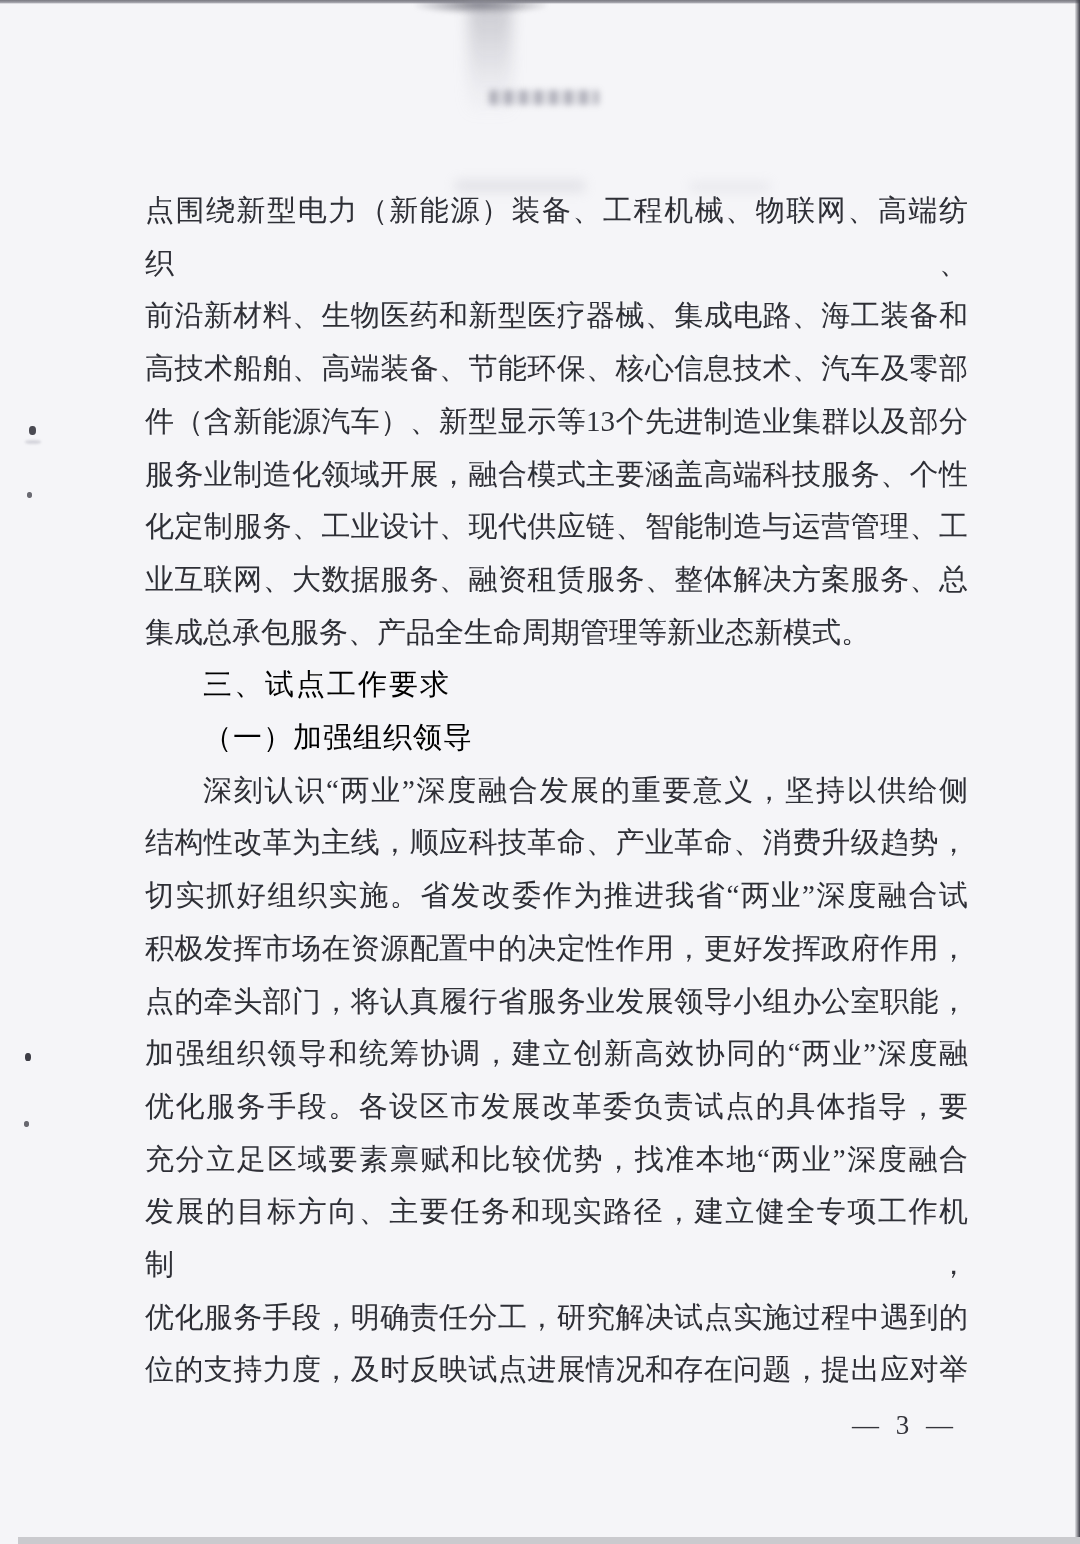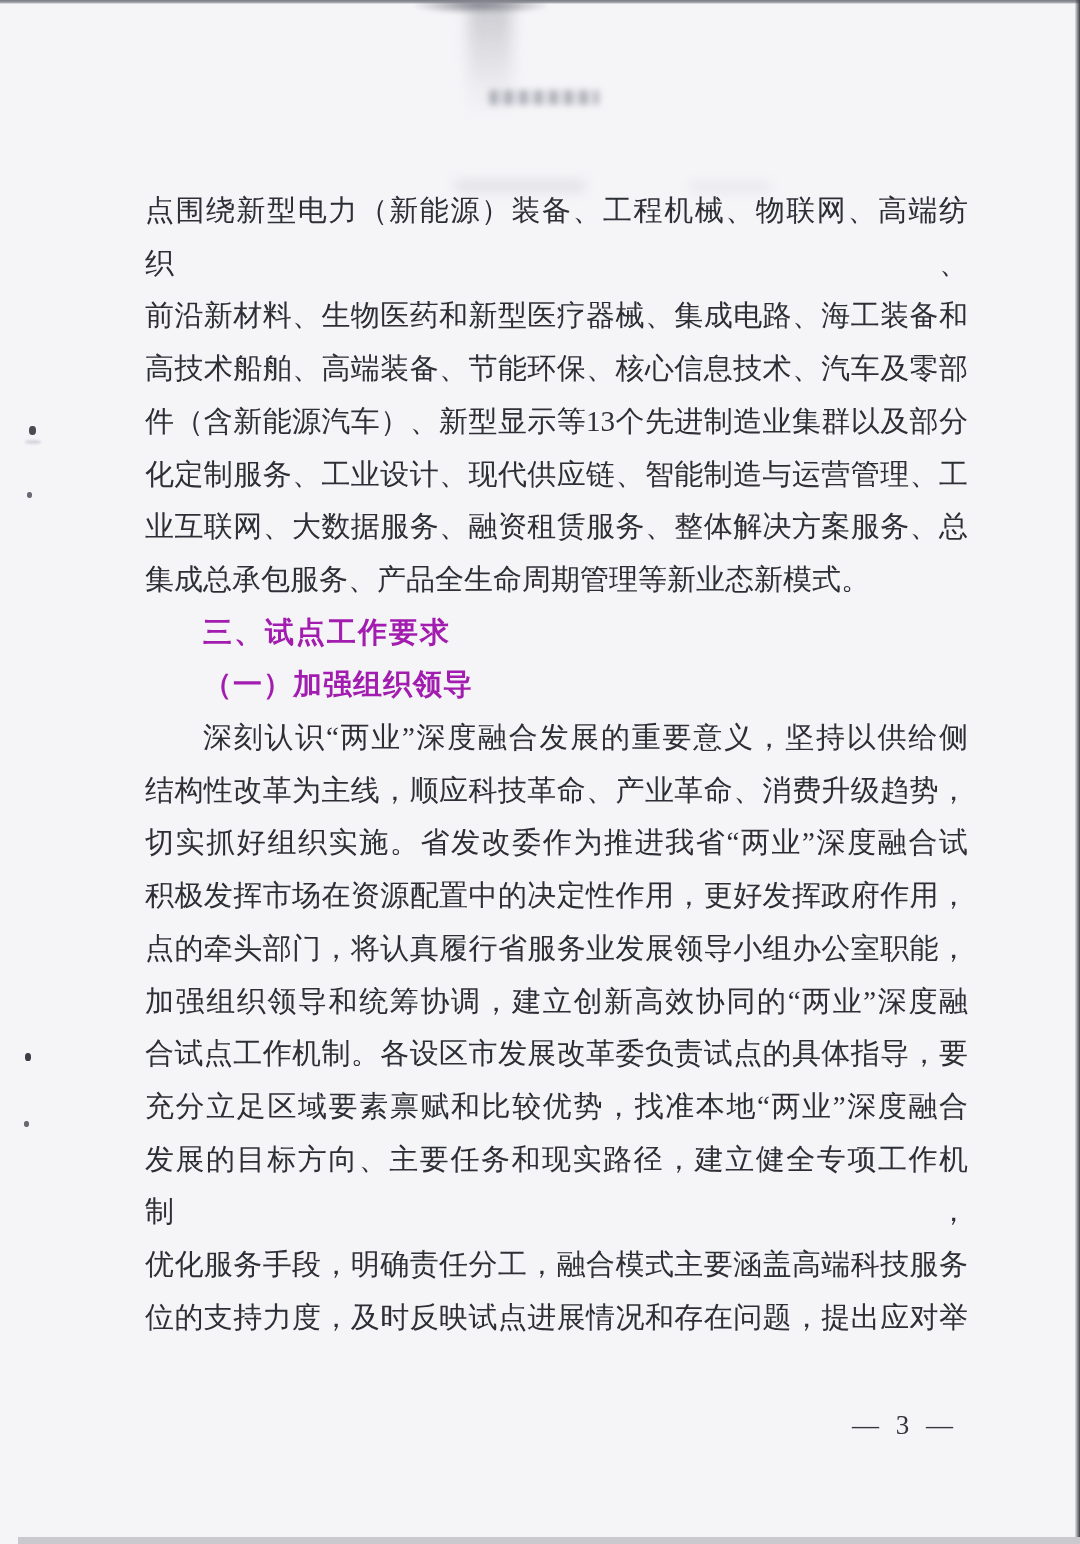--- a/index.html
+++ b/index.html
@@ -59,23 +59,23 @@
   
   .textblock {
     position: absolute; left: 145px; top: 184px; width: 823px;
     font-size: 29px; line-height: 52.7px;
     color: #2e2f36;
   }
   .line { width: 100%; }
   .j { text-align: justify; text-align-last: justify; }
   .indent { text-indent: 58px; }
   .h1, .h2 {
-    font-weight: 700;
+    font-weight: 400;
     padding-left: 58px;
-    color: #a21caf;
+    color: #000000;
   }
   .h1 { font-family: "Liberation Sans", "DejaVu Sans", sans-serif; letter-spacing: 2px; }
   .h2 { font-family: "Liberation Serif", "DejaVu Serif", serif; letter-spacing: 1px; }
 
   .page-number {
     position: absolute; left: 800px; top: 1410px; width: 210px;
     text-align: center;
     font-size: 27px; color: #35353c;
     letter-spacing: 5px;
     font-family: "Liberation Serif", "DejaVu Serif", serif;
@@ -98,33 +98,34 @@
   <div class="speck speck-1b"></div>
   <div class="speck speck-2"></div>
   <div class="speck speck-3"></div>
   <div class="speck speck-4"></div>
 
   <div class="textblock">
     <div class="line j">点围绕新型电力（新能源）装备、工程机械、物联网、高端纺织、</div>
     <div class="line j">前沿新材料、生物医药和新型医疗器械、集成电路、海工装备和</div>
     <div class="line j">高技术船舶、高端装备、节能环保、核心信息技术、汽车及零部</div>
     <div class="line j">件（含新能源汽车）、新型显示等13个先进制造业集群以及部分</div>
+    <div class="line j">服务业制造化领域开展，融合模式主要涵盖高端科技服务、个性</div>
     <div class="line j">化定制服务、工业设计、现代供应链、智能制造与运营管理、工</div>
     <div class="line j">业互联网、大数据服务、融资租赁服务、整体解决方案服务、总</div>
     <div class="line">集成总承包服务、产品全生命周期管理等新业态新模式。</div>
     <div class="line h1">三、试点工作要求</div>
     <div class="line h2">（一）加强组织领导</div>
     <div class="line j indent">深刻认识“两业”深度融合发展的重要意义，坚持以供给侧</div>
     <div class="line j">结构性改革为主线，顺应科技革命、产业革命、消费升级趋势，</div>
     <div class="line j">切实抓好组织实施。省发改委作为推进我省“两业”深度融合试</div>
     <div class="line j">积极发挥市场在资源配置中的决定性作用，更好发挥政府作用，</div>
     <div class="line j">点的牵头部门，将认真履行省服务业发展领导小组办公室职能，</div>
     <div class="line j">加强组织领导和统筹协调，建立创新高效协同的“两业”深度融</div>
-    <div class="line j">合试点工作机制。各设区市发展改革委负责试点的具体指导，要</div>
+    <div class="line j">优化服务手段。各设区市发展改革委负责试点的具体指导，要</div>
     <div class="line j">充分立足区域要素禀赋和比较优势，找准本地“两业”深度融合</div>
     <div class="line j">发展的目标方向、主要任务和现实路径，建立健全专项工作机制，</div>
-    <div class="line j">优化服务手段，明确责任分工，融合模式主要涵盖高端科技服务</div>
+    <div class="line j">优化服务手段，明确责任分工，研究解决试点实施过程中遇到的</div>
     <div class="line j">位的支持力度，及时反映试点进展情况和存在问题，提出应对举</div>
   </div>
 
   <div class="page-number">— 3 —</div>
 
 </div>
 
 </body></html>

